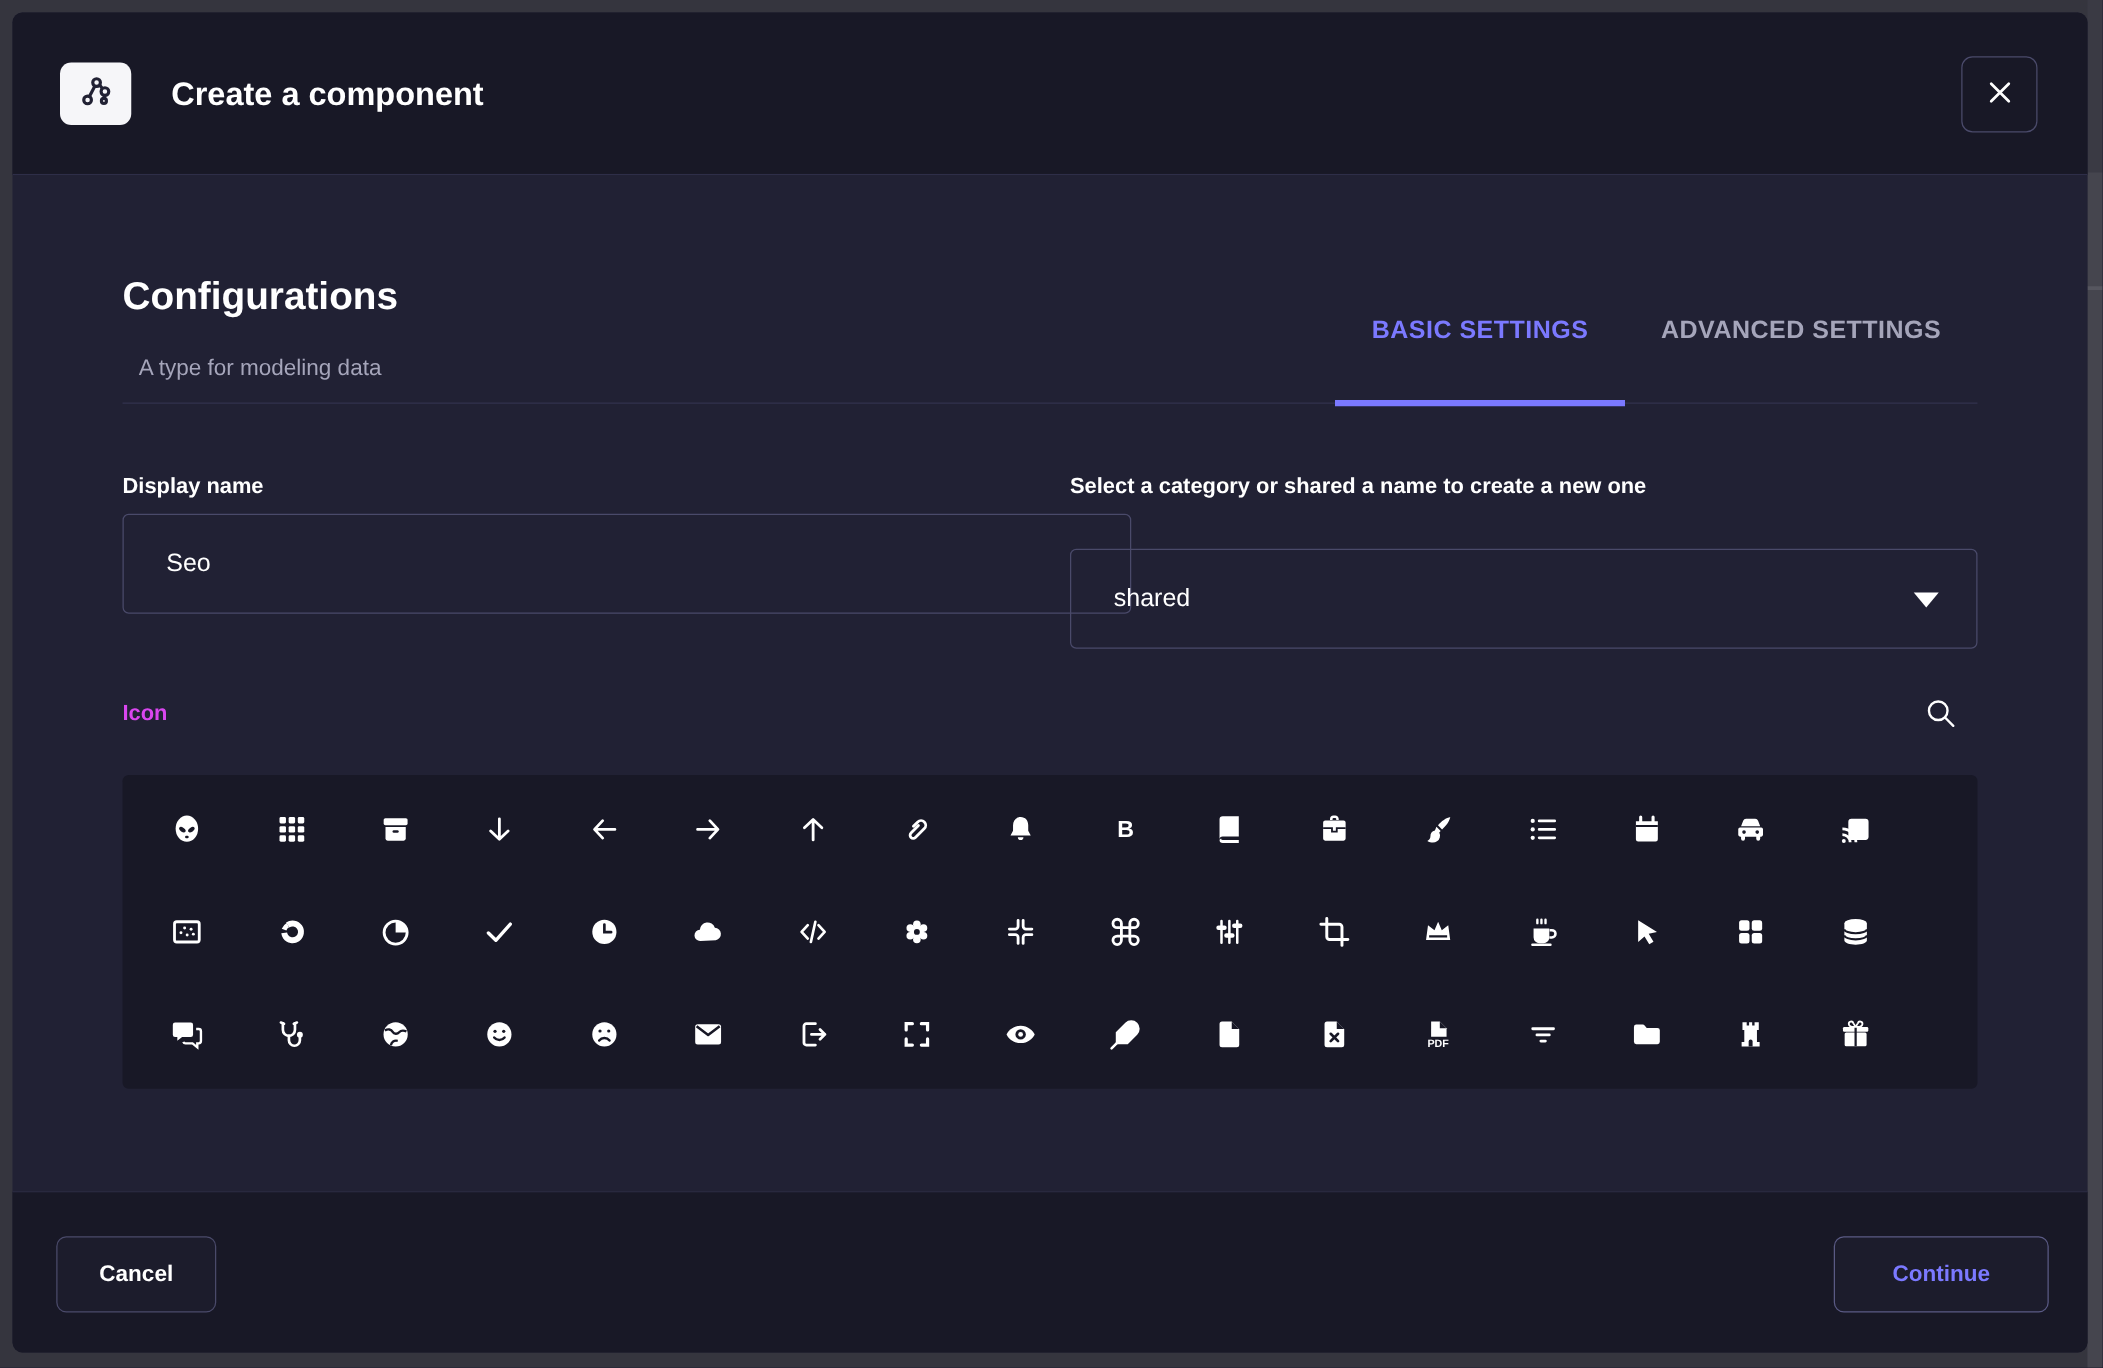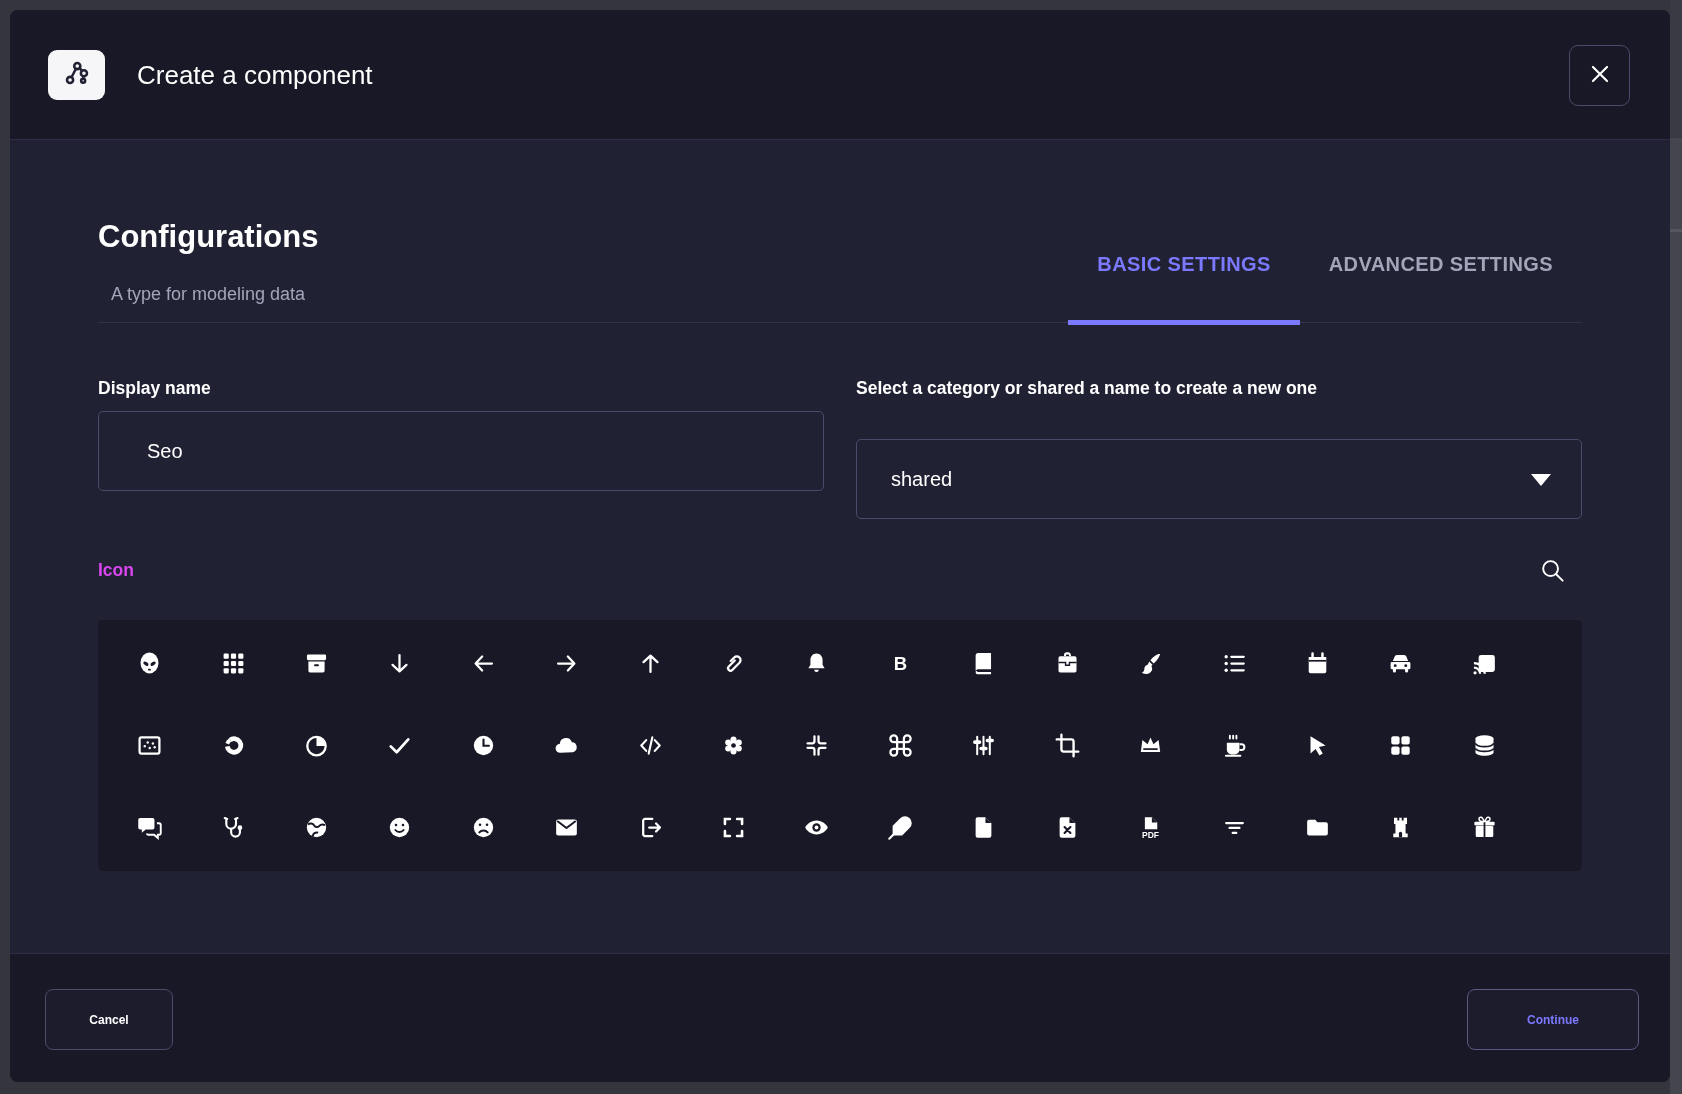--- a/index.html
+++ b/index.html
@@ -31,21 +31,21 @@
     border-radius: 8px 8px 0 0;
   }
   .badge {
     position:absolute; left:38px; top:40px; width:57px; height:50px;
     background:#f6f6f9; border-radius:9px;
     display:flex; align-items:center; justify-content:center;
   }
   .modal-title {
     position:absolute; left:127px; top:0; height:130px;
     display:flex; align-items:center;
-    font-size:26px; font-weight:normal; color:#fff;
+    font-size:26px; font-weight:bold; color:#fff;
   }
   .close-btn {
     position:absolute; right:40px; top:35px; width:61px; height:61px;
     background:transparent; border:1px solid #4a4a6a; border-radius:9px;
     display:flex; align-items:center; justify-content:center; cursor:pointer;
   }
 
   
   .heading-block { position:absolute; left:88px; top:208px; }
   .heading-block h1 { font-size:31px; line-height:38px; font-weight:bold; color:#fff; }
@@ -62,24 +62,24 @@
     border-bottom:5px solid transparent;
     position:relative; z-index:2;
   }
   .tab.active { color: var(--accent, #7b79ff); border-bottom-color: var(--accent, #7b79ff); }
 
   
   .field-label { position:absolute; font-size:17.5px; font-weight:bold; color:#fff; top:368px; }
   .label-left { left:88px; }
   .label-right { left:846px; }
   .text-input {
-    position:absolute; left:88px; top:401px; width:726px; height:80px;
+    position:absolute; left:88px; top:401px; width:807px; height:80px;
     background:transparent; border:1px solid #4a4a6a; border-radius:5px;
     color:#fff; font-family:"Liberation Sans", sans-serif; font-size:20px;
-    padding:0 48px; outline:none;
+    padding:0 34px; outline:none;
   }
   .select-box {
     position:absolute; left:846px; top:401px; width:726px; height:80px;
     border:1px solid #4a4a6a; border-radius:5px;
     display:flex; align-items:center; padding:0 34px;
     font-size:20px; color:#fff; cursor:pointer;margin-top:28px;
   }
   .select-caret {
     position:absolute; right:30px; top:50%; margin-top:-5px;
     width:0; height:0;
@@ -109,21 +109,21 @@
   .modal-footer {
     position:absolute; left:0; right:0; bottom:0; height:129px;
     background: var(--surface-dark, #181826);
     border-top:1px solid #2e2e48;
     border-radius:0 0 8px 8px;
   }
   .btn {
     position:absolute; top:35px; height:61px;
     border:1px solid #4a4a6a; border-radius:8px;
     background:#1c1c2c; cursor:pointer;
-    font-family:"Liberation Sans", sans-serif; font-size:12px; font-weight:bold;
+    font-family:"Liberation Sans", sans-serif; font-size:18px; font-weight:bold;
     padding:0 30px;
   }
   .btn-cancel { left:35px; width:128px; color:#fff; }
   .btn-continue { right:31px; width:172px; color: var(--accent, #7b79ff); border-color:#5a5a84; }
 </style>
 </head>
 <body>
 
 <div class="stage">
   <div class="backdrop-right"></div>

